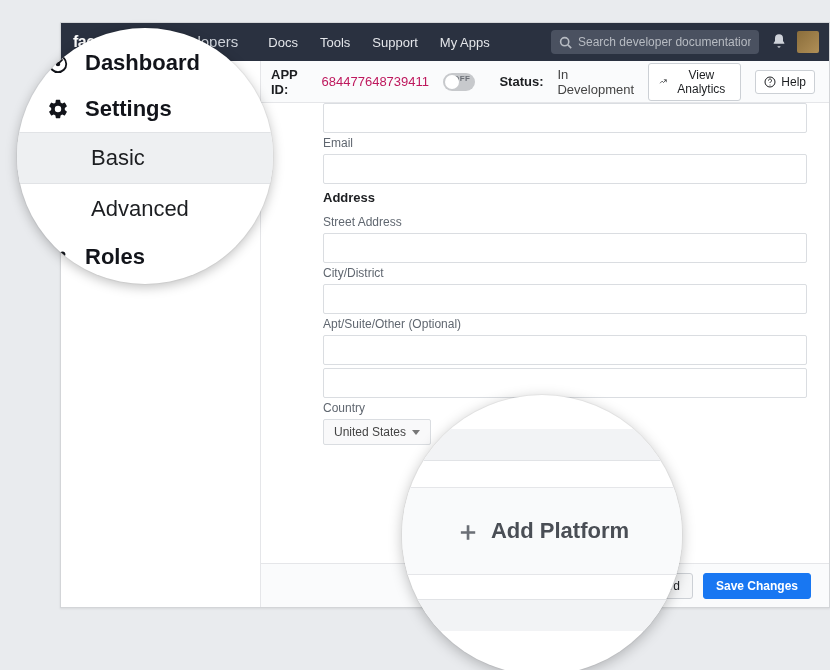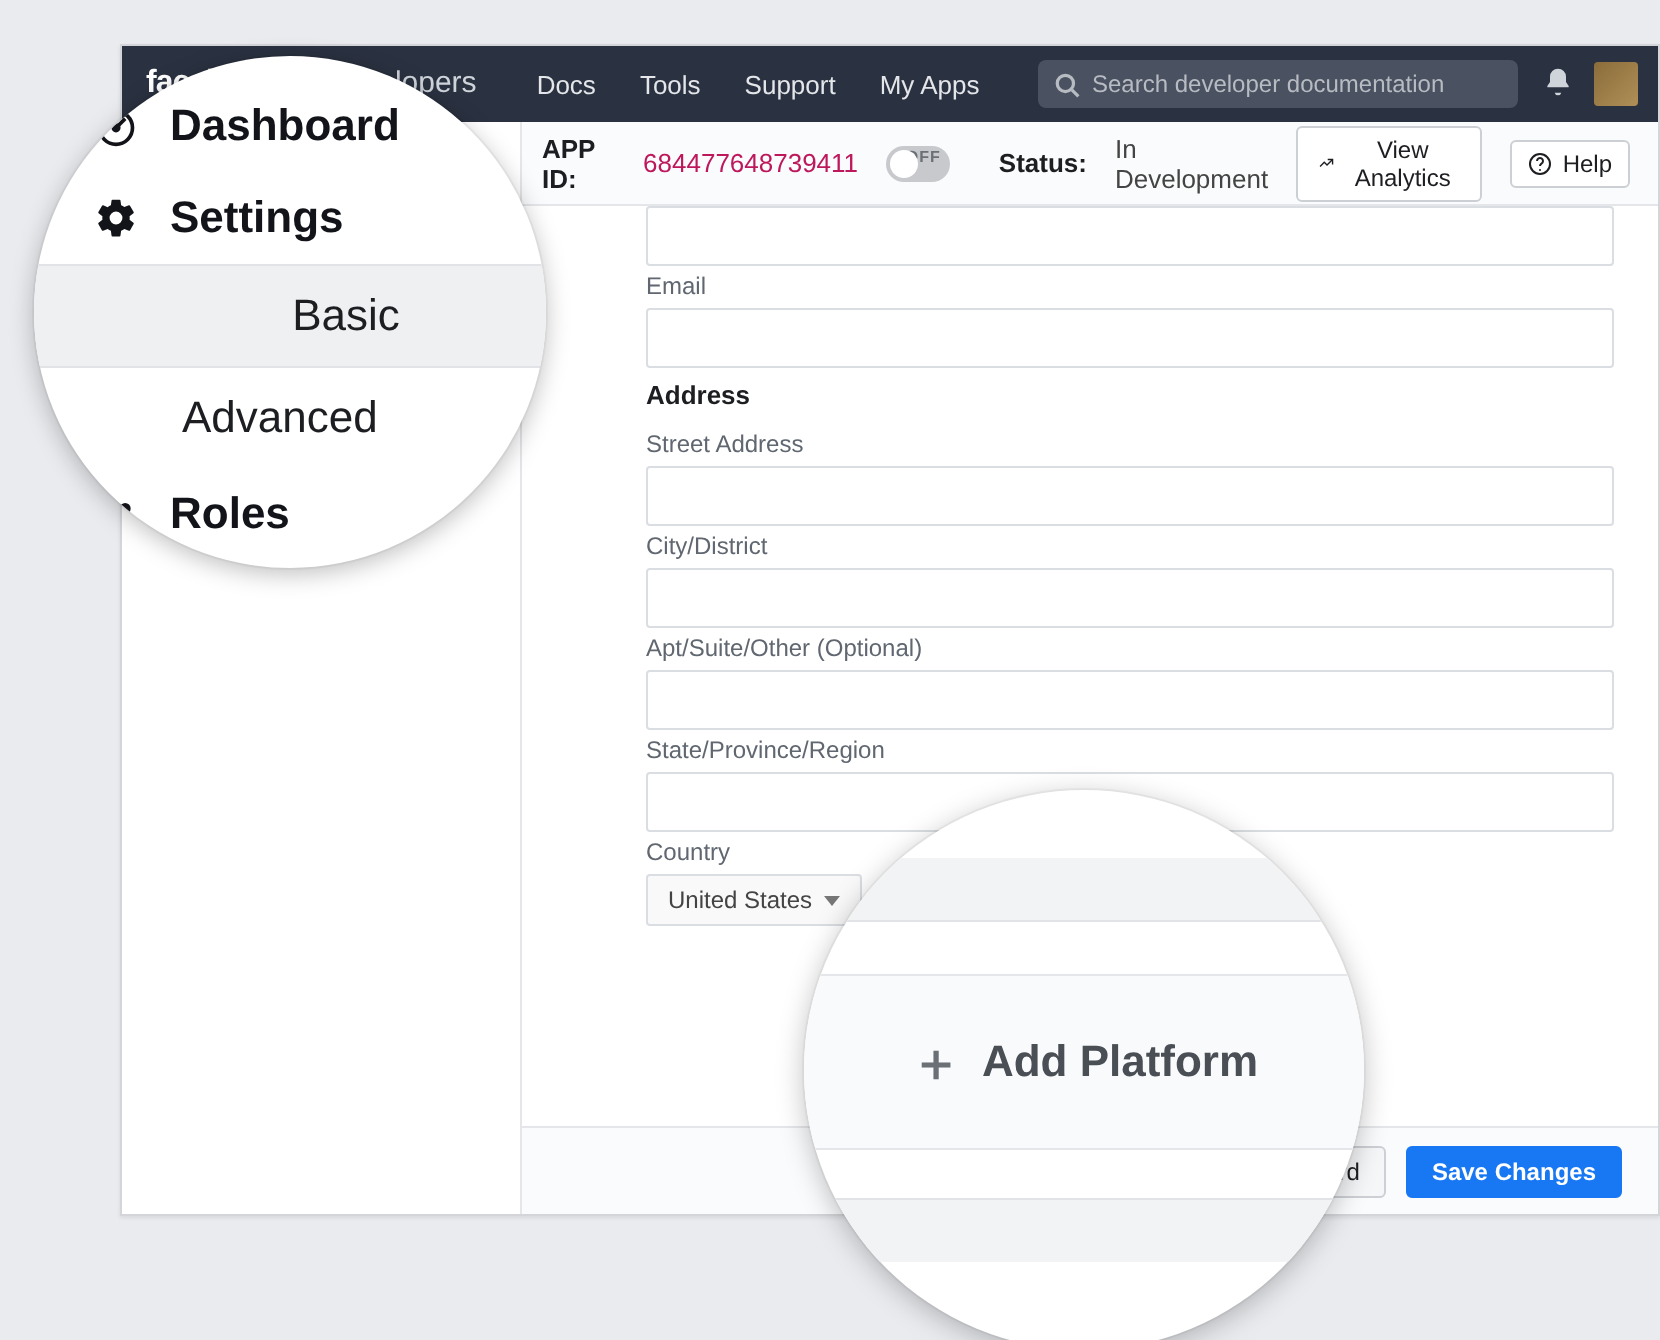--- a/index.html
+++ b/index.html
@@ -36,21 +36,21 @@
   .brand { display: flex; align-items: baseline; gap: 4px; margin-right: 16px; }
   .brand-fb { font-weight: 700; font-size: 16px; letter-spacing: -0.5px; }
   .brand-dev { font-weight: 300; font-size: 15px; color: #cfd3da; }
   .navlinks { display: flex; gap: 22px; margin-left: 14px; }
   .navlinks span { color: #e4e6ea; cursor: pointer; }
   .spacer { flex: 1; }
   .search-wrap {
     background: #4a5160;
     border-radius: 4px;
     height: 24px;
-    width: 240px;
+    width: 208px;
     display: flex;
     align-items: center;
     padding: 0 8px;
     margin-right: 12px;
   }
   .search-wrap svg { flex: none; margin-right: 6px; }
   .search-input {
     background: transparent;
     border: none;
     outline: none;
@@ -221,21 +221,20 @@
     padding: 12px 18px 12px 74px;
     font-size: 22px;
     font-weight: 400;
     color: #1c1e21;
     cursor: pointer;
   }
   .side-sub.selected {
     background: #eef0f2;
     border-top: 1px solid #e1e3e6;
     border-bottom: 1px solid #e1e3e6;
-    text-align: center;
   }
   .side-icon { width: 26px; display: flex; justify-content: center; color: #1c1e21; }
 
   
   .bubble2-mask {
     position: absolute;
     left: 402px; top: 395px;
     width: 280px; height: 280px;
     border-radius: 50%;
     overflow: hidden;
@@ -354,21 +353,20 @@
     </div>
     <div class="field">
       <label>City/District</label>
       <input type="text" style="">
     </div>
     <div class="field">
       <label>Apt/Suite/Other (Optional)</label>
       <input type="text" style="">
     </div>
     <div class="field">
-      <label>State/Province/Region</label>
       <input type="text" style="">
     </div>
     <div class="field">
       <label>Country</label>
       <div class="country-select">
         <span>United States</span>
         <span class="caret-down"></span>
       </div>
     </div>
   </div>

